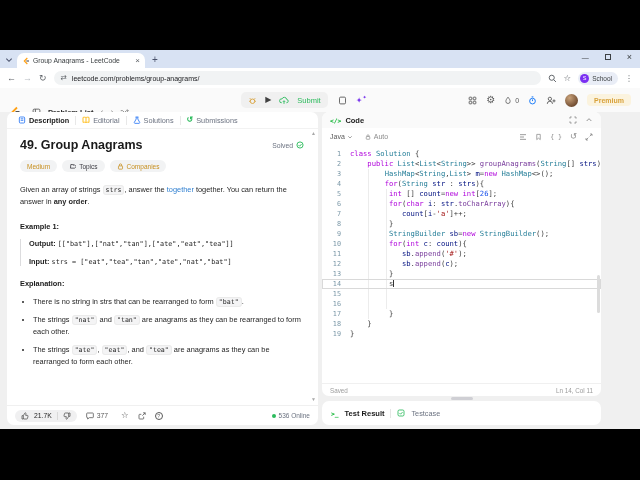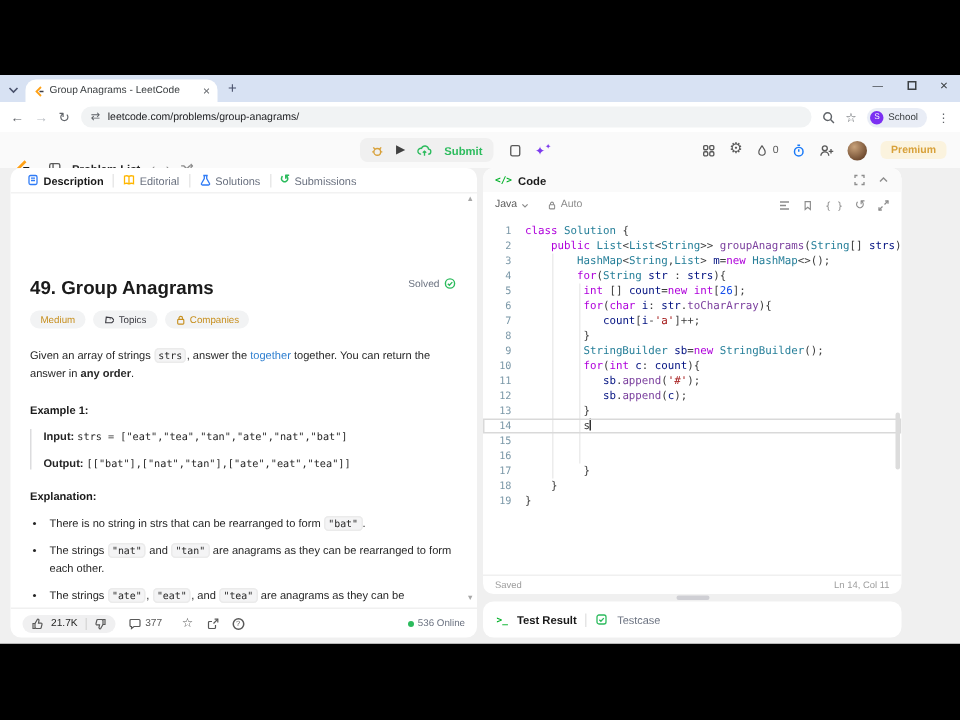--- a/index.html
+++ b/index.html
@@ -29,21 +29,21 @@
   .profile-name { font-size:6.5px; color:#3c4043; }
   .dots { font-size:8px; color:#5f6368; }
 
   
   .lc-header { height:24px; background:#fafafa; display:flex; align-items:center; padding:0 9px; }
   .hl { display:flex; align-items:center; gap:7px;margin-top:24px; }
   .hdr-txt { font-size:7.5px; color:#262626; font-weight:bold; }
   .gic { color:#595959; display:flex; align-items:center; }
   .chev { font-size:9px; color:#8c8c8c; line-height:1; }
   .run-group { display:flex; align-items:center; gap:8px; background:#f0f0f0; border-radius:5px; padding:2px 7px; height:16px; }
-  .submit-txt { font-size:7.5px; color:#2cbb5d; font-weight:bold; }
+  .submit-txt { font-size:7.5px; color:#2cbb5d; font-weight:normal; }
   .play-tri { font-size:8px; color:#404040; line-height:1; }
   .sparkle { color:#7c3aed; font-size:8px; line-height:1; }
   .hr { display:flex; align-items:center; gap:9px; margin-left:auto; }
   .streak { font-size:7px; color:#595959; }
   .gear { font-size:10px; color:#595959; line-height:1; }
   .hdr-avatar { width:13px; height:13px; border-radius:50%; background:radial-gradient(circle at 35% 30%, #c9a27a, #6e4a2f 75%); }
   .premium { background:#fbf3de; color:#d8a13a; font-size:7px; font-weight:bold; border-radius:4px; padding:2.5px 7px; }
 
   
   .main { position:absolute; left:0; top:62px; width:640px; height:317px; background:#f0f0f0; display:flex; gap:4px; padding:0 7px 4px 7px; }
@@ -52,21 +52,21 @@
   .right-col { width:279px; display:flex; flex-direction:column; position:relative; }
 
   
   .ptabs { height:17px; display:flex; align-items:center; padding:0 5px; border-bottom:1px solid #f2f2f2; flex:none; }
   .ptab { display:flex; align-items:center; gap:3px; padding:0 6px; font-size:7.3px; color:#6b7280; }
   .ptab.active { color:#1a1a1a; font-weight:bold; }
   .ptab-div { width:1px; height:9px; background:#e8e8e8; }
   .subm-ic { color:#2cbb5d; font-size:8px; line-height:1; font-weight:bold; }
 
   .pcontent { flex:1; padding:9px 14px 0 13px; overflow:hidden; position:relative; }
-  .title-row { display:flex; align-items:flex-start;margin-top:47px; }
+  .title-row { display:flex; align-items:center; }
   .ptitle { font-size:12.5px; font-weight:bold; color:#1a1a1a; }
   .solved { margin-left:auto; display:flex; align-items:center; gap:3px; font-size:6.8px; color:#6b7280; }
   .badges { display:flex; gap:5px; margin-top:8px; }
   .badge { background:#f2f3f4; border-radius:9px; padding:2.5px 7px; font-size:6.5px; display:flex; align-items:center; gap:3px; }
   .badge.medium { color:#c78f1e; }
   .badge.topics { color:#3c3c43; }
   .badge.companies { color:#c78f1e; }
   .para { margin-top:12px; font-size:7.4px; color:#262626; line-height:1.6; max-width:280px; }
   .rt-b { font-weight:bold; }
   .rt-l { color:#2e7fd0; }
@@ -339,22 +339,22 @@
             <svg width="7" height="7" viewBox="0 0 12 12" fill="none" stroke="#c78f1e" stroke-width="1.3">
                 <rect x="2.5" y="5" width="7" height="5.5" rx="1"></rect>
                 <path d="M4,5 V3.5 a2,2 0 0 1 4,0 V5"></path>
               </svg>
             <span>Companies</span>
           </span>
         </div>
         <p class="para"><span class="rt-t">Given an array of strings </span><span class="rt-c">strs</span><span class="rt-t">, answer the </span><span class="rt-l">together</span><span class="rt-t"> together. You can return the answer in </span><span class="rt-b">any order</span><span class="rt-t">.</span></p>
         <div class="ex-label">Example 1:</div>
         <div class="ex-block">
+          <div class="ex-line"><span class="rt-b">Output: </span><span class="rt-m">[["bat"],["nat","tan"],["ate","eat","tea"]]</span></div>
           <div class="ex-line"><span class="rt-b">Input: </span><span class="rt-m">strs = ["eat","tea","tan","ate","nat","bat"]</span></div>
-          <div class="ex-line"><span class="rt-b">Output: </span><span class="rt-m">[["bat"],["nat","tan"],["ate","eat","tea"]]</span></div>
         </div>
         <div class="expl-label">Explanation:</div>
         <ul class="bullets">
           <li><span class="rt-t">There is no string in strs that can be rearranged to form </span><span class="rt-c">"bat"</span><span class="rt-t">.</span></li>
           <li><span class="rt-t">The strings </span><span class="rt-c">"nat"</span><span class="rt-t"> and </span><span class="rt-c">"tan"</span><span class="rt-t"> are anagrams as they can be rearranged to form each other.</span></li>
           <li><span class="rt-t">The strings </span><span class="rt-c">"ate"</span><span class="rt-t">, </span><span class="rt-c">"eat"</span><span class="rt-t">, and </span><span class="rt-c">"tea"</span><span class="rt-t"> are anagrams as they can be rearranged to form each other.</span></li>
         </ul>
         <span class="scroll-arrow" style="bottom:3px;">▼</span>
       </div>
 

